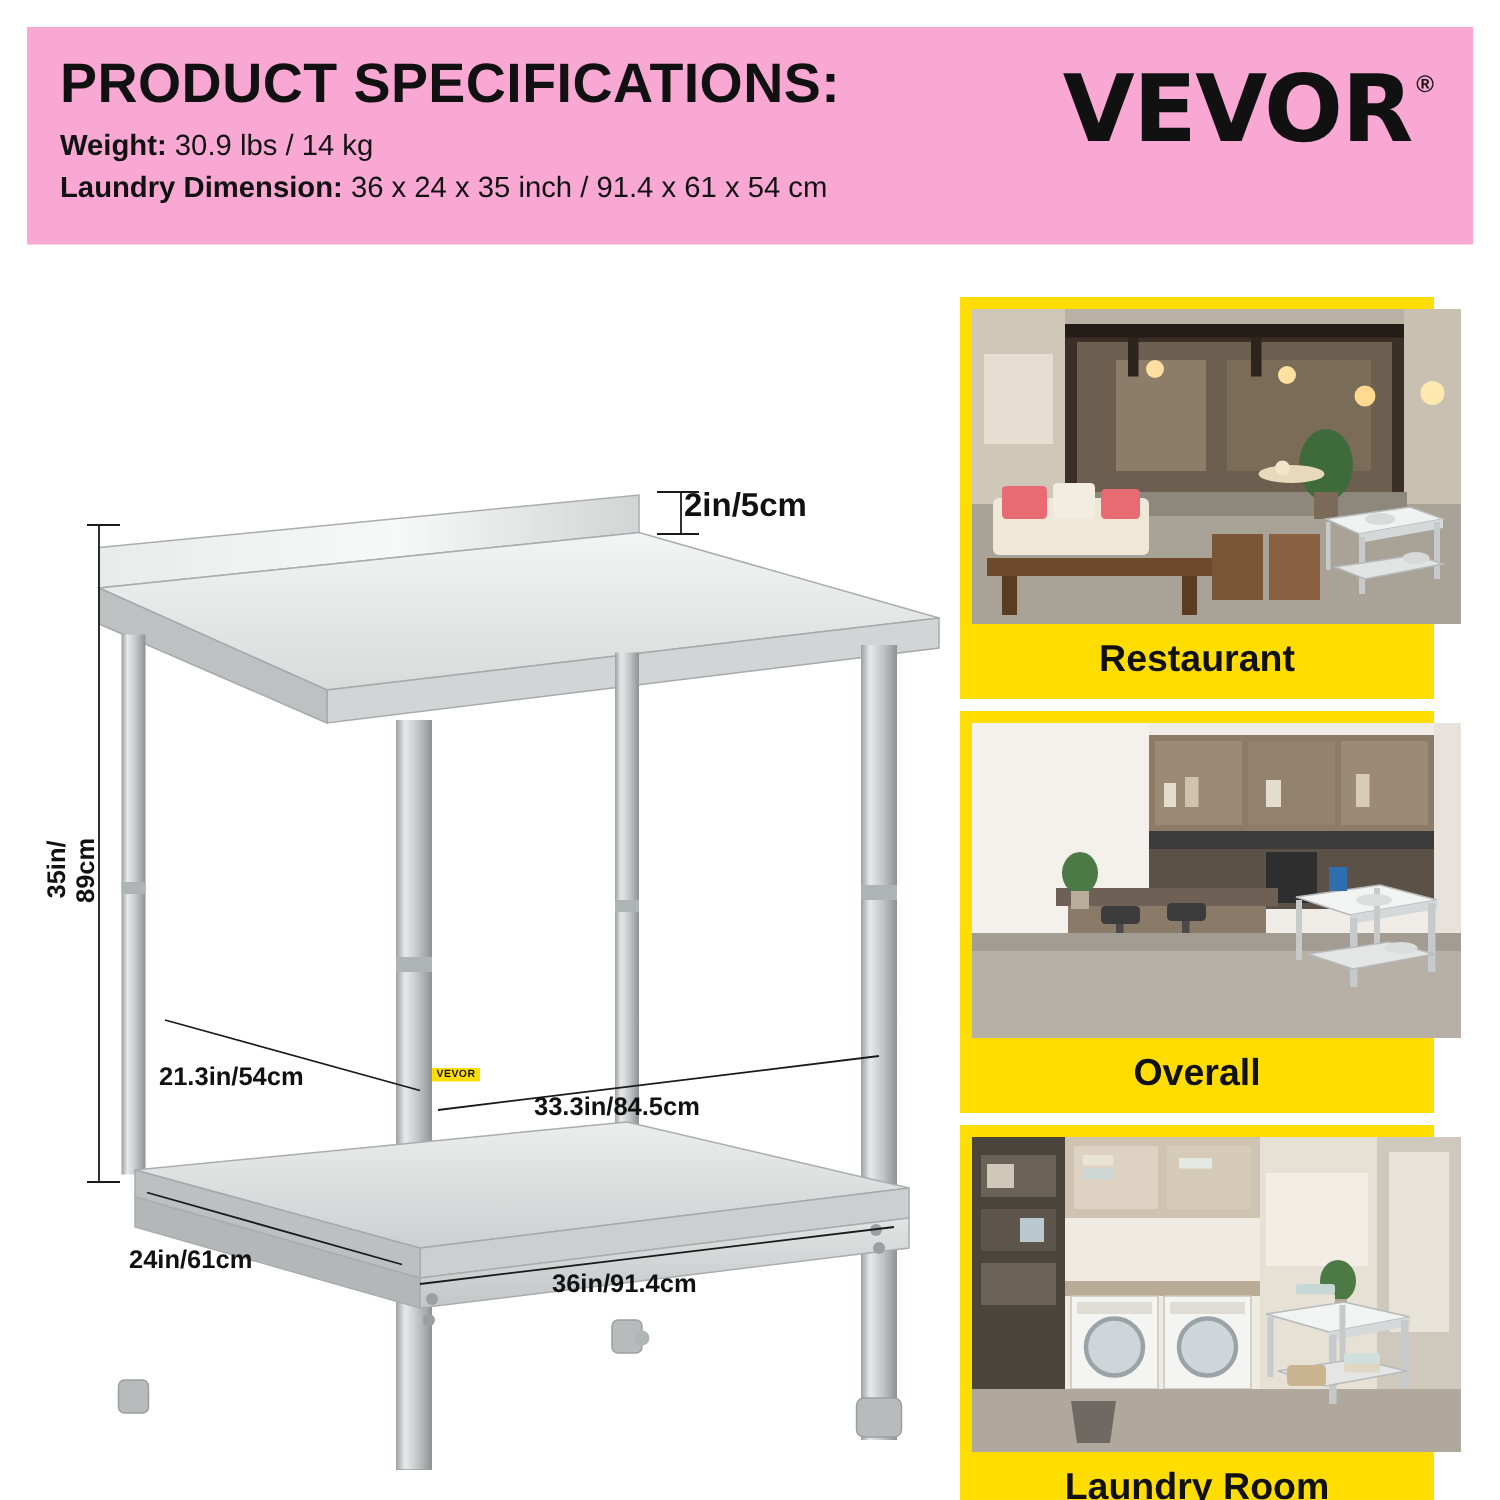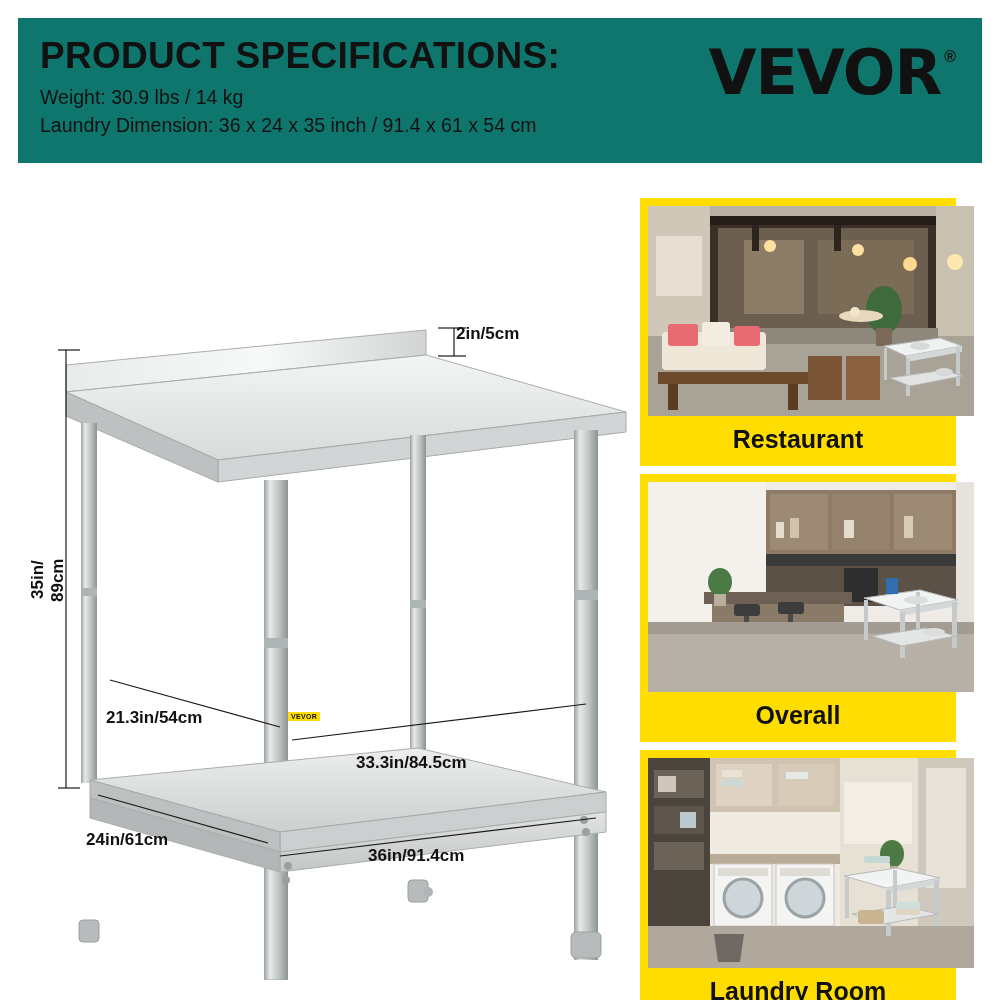--- a/index.html
+++ b/index.html
@@ -16,39 +16,39 @@
     overflow: hidden;
   }
 
   
   .header {
     position: absolute;
     left: 18px;
     top: 18px;
     width: 964px;
     height: 145px;
-    background: #0f766e;
+    background: #f9a8d4;
     box-sizing: border-box;
     padding: 10px 22px 0 22px;
   }
   .header-title {
     font-size: 37px;
     font-weight: bold;
     letter-spacing: 0.3px;
     line-height: 1.1;
     margin: 8px 0 6px 0;
     color: #111;
   }
   .spec-line {
     font-size: 19.5px;
     line-height: 1.45;
     color: #111;
     white-space: nowrap;
   }
-  .spec-label { font-weight: normal; margin-top: 44px; }
+  .spec-label { font-weight: bold; margin-top: 44px; }
 
   .brand {
     position: absolute;
     right: 26px;
     top: 26px;
     display: flex;
     align-items: flex-start;
   }
   .brand-word {
     font-family: "DejaVu Sans", sans-serif;
@@ -85,21 +85,21 @@
     color: #111;
     white-space: nowrap;
   }
   .dim-text.vertical {
     writing-mode: vertical-rl;
     text-orientation: mixed;
     transform: rotate(180deg);
     text-align: center;
     line-height: 1.15;
   }
-  .dim-backsplash { font-size: 17px; }
+  .dim-backsplash { font-size: 22px; }
 
   
   .scene {
     position: absolute;
     left: 640px;
     width: 316px;
     background: #FFDD00;
     box-sizing: border-box;
     padding: 8px 8px 0 8px;
   }
@@ -246,21 +246,21 @@
 
   <span class="dim-text dim-backsplash" style="left:438px; top:144px;">2in/5cm</span>
 
   <div class="dim-text vertical" style="left:10px; top:325px; height:150px;">
     <span>35in/</span><br>
     <span>89cm</span>
   </div>
 
   <span class="dim-text" style="left:88px; top:528px;">21.3in/54cm</span>
 
-  <span class="dim-text" style="left:338px; top:573px;">33.3in/84.5cm</span>
+  <span class="dim-text" style="left:338px; top:548px;">33.3in/84.5cm</span>
 
   <span class="dim-text" style="left:68px; top:650px;">24in/61cm</span>
 
   <span class="dim-text" style="left:350px; top:666px;">36in/91.4cm</span>
 
   <span class="vevor-badge" style="left:270px; top:532px;">VEVOR</span>
 </div>
 
 <div class="scene" id="scene-restaurant">
   <div class="scene-img">

